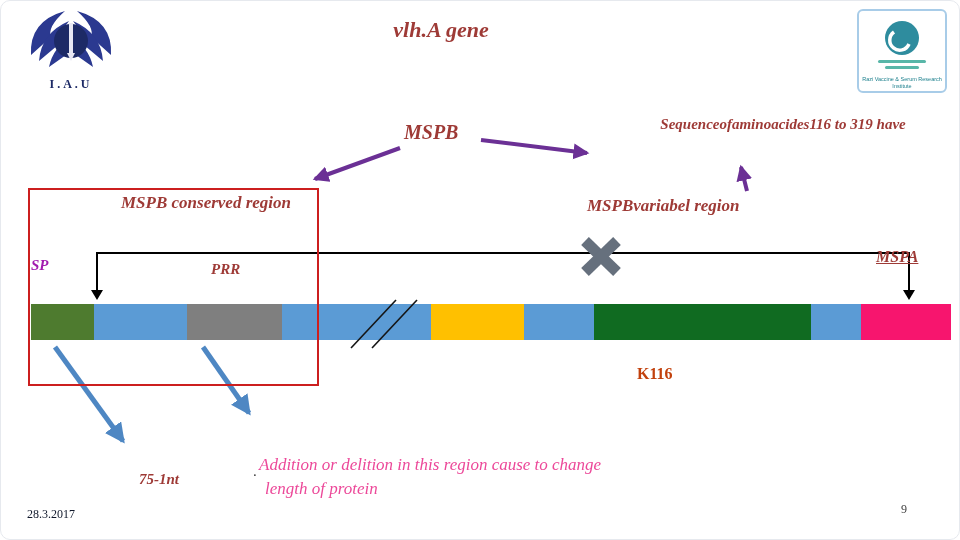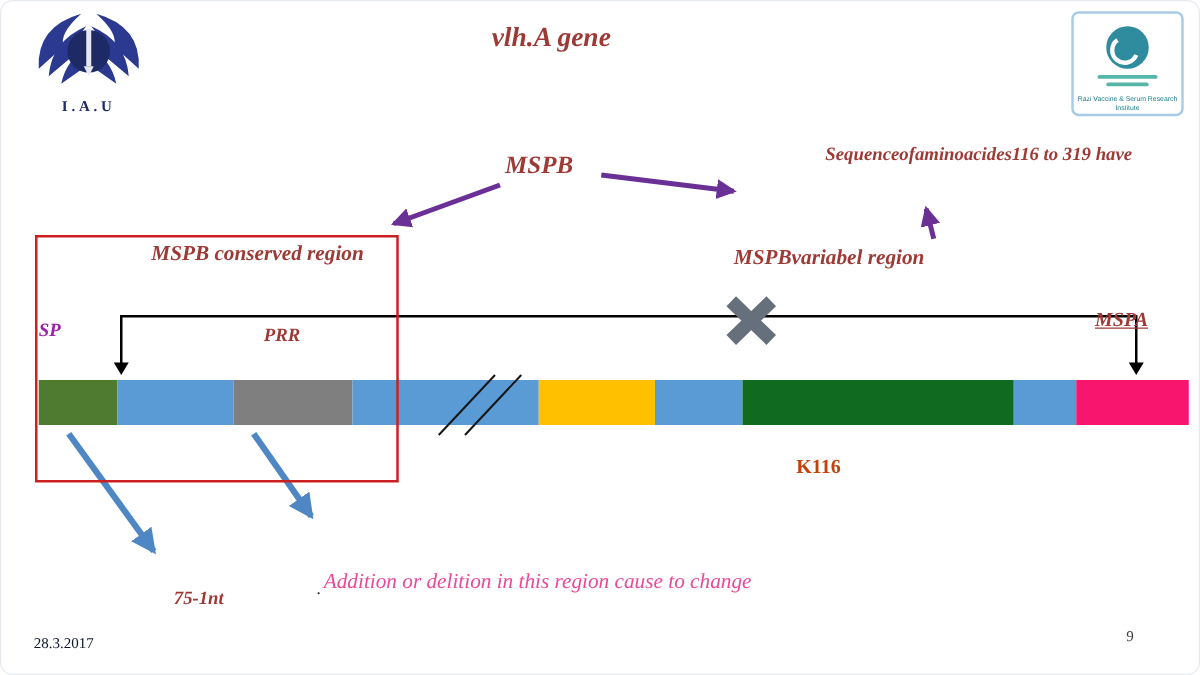--- a/index.html
+++ b/index.html
@@ -139,20 +139,21 @@
     <div class="seg seg-6"></div>
     <div class="seg seg-7"></div>
     <div class="seg seg-8"></div>
     <div class="seg seg-9"></div>
   </div>
 
   <div class="abs k116">K116</div>
 
   <div class="abs addition">
     <div>Addition or delition  in this region cause to change</div>
+    <div class="line2">length of protein</div>
   </div>
 
   <div class="abs nt red-text">75-1nt</div>
   <div class="abs dot">.</div>
 
   <div class="abs date">28.3.2017</div>
   <div class="abs page-num">9</div>
 
 </div>
 

